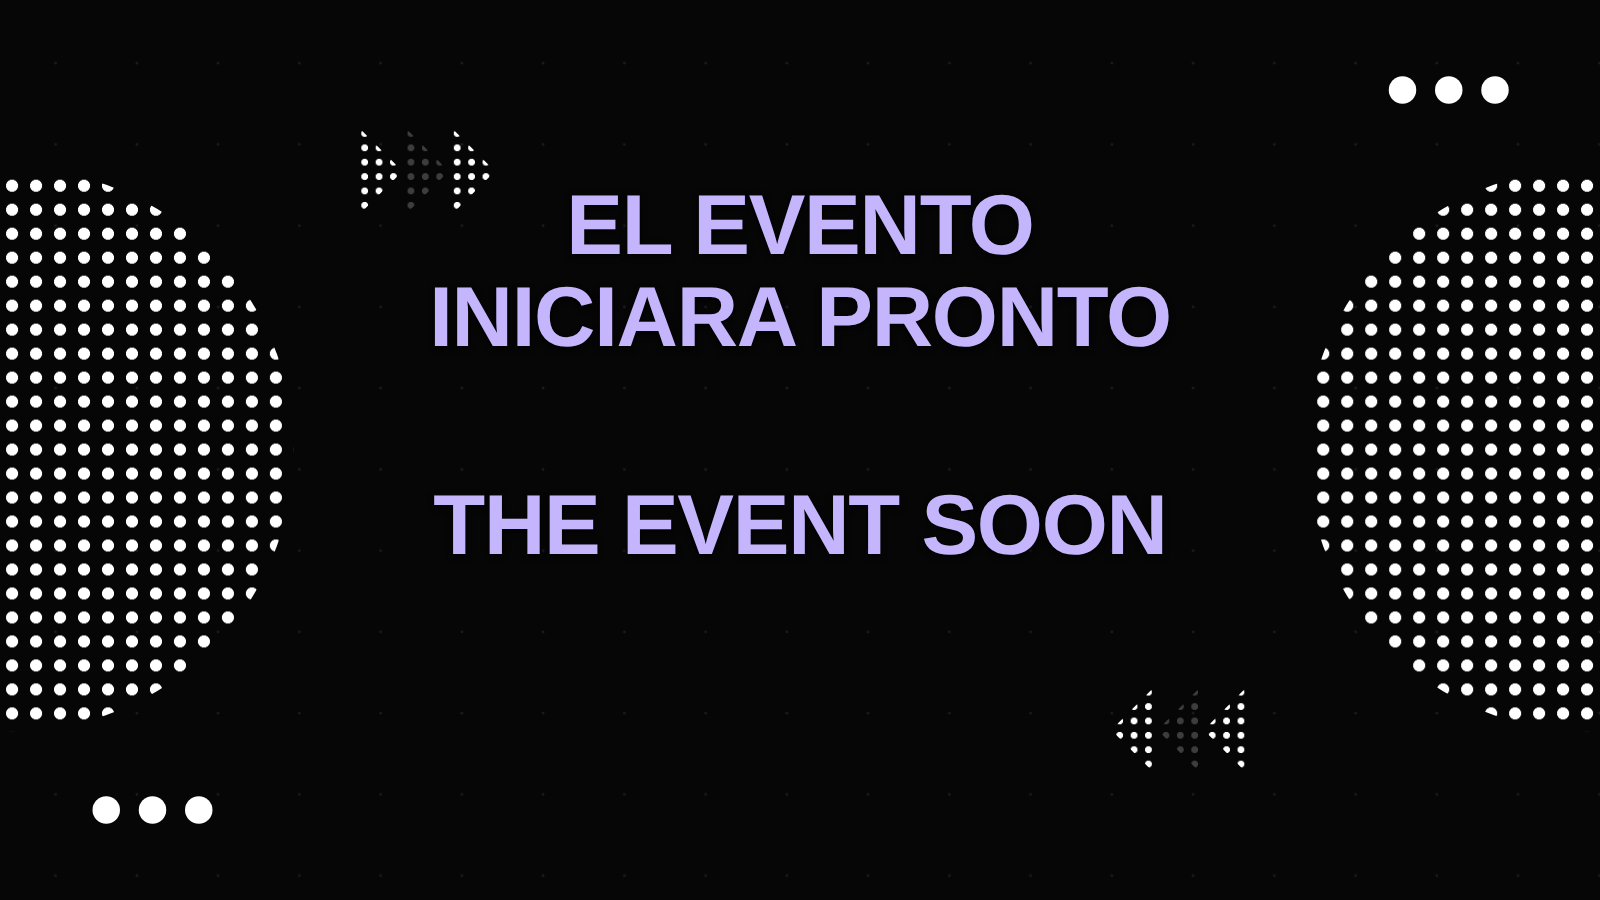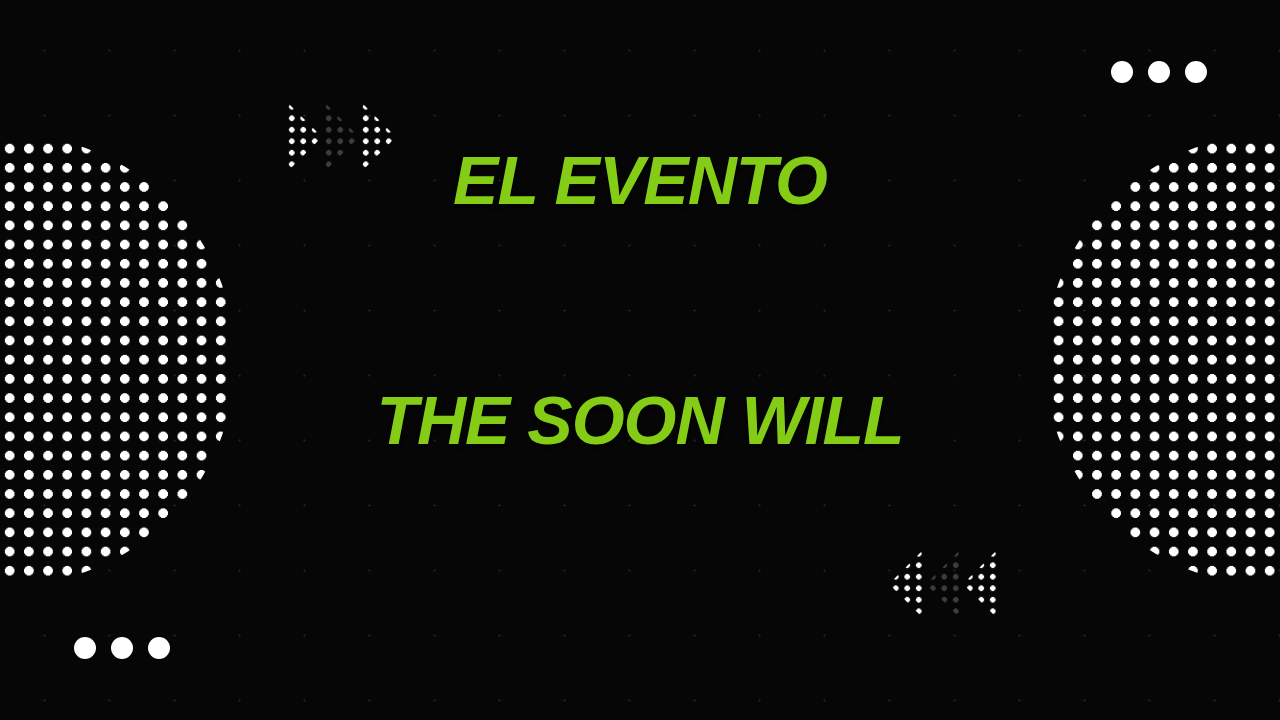--- a/index.html
+++ b/index.html
@@ -68,24 +68,23 @@
     position:absolute;
     left:0; right:0;
     text-align:center;
     z-index:5;
   }
   .headline-es { top:143px; }
   .headline-en { top:383px; }
 
   .headline-line {
     display:block;
-    color:#84cc16;
+    color:#c4b5fd;
     font-family:"Liberation Sans", sans-serif;
     font-weight:bold;
-    font-style:italic;
     font-size:68px;
     line-height:74px;
     letter-spacing:-1px;
     white-space:nowrap;
     text-shadow:0 2px 5px rgba(0,0,0,0.85);
   }
 </style>
 </head>
 <body>
 
@@ -114,19 +113,20 @@
   </div>
 
   <div class="arrow-group arrows-bottomright">
     <span class="halftone-arrow arrow-left"></span>
     <span class="halftone-arrow arrow-left dim"></span>
     <span class="halftone-arrow arrow-left"></span>
   </div>
 
   <div class="headline-wrap headline-es">
     <span class="headline-line">EL EVENTO</span>
+    <span class="headline-line">INICIARA PRONTO</span>
   </div>
 
   <div class="headline-wrap headline-en">
-    <span class="headline-line">THE SOON WILL</span>
+    <span class="headline-line">THE EVENT SOON</span>
   </div>
 
 </div>
 
 </body></html>

